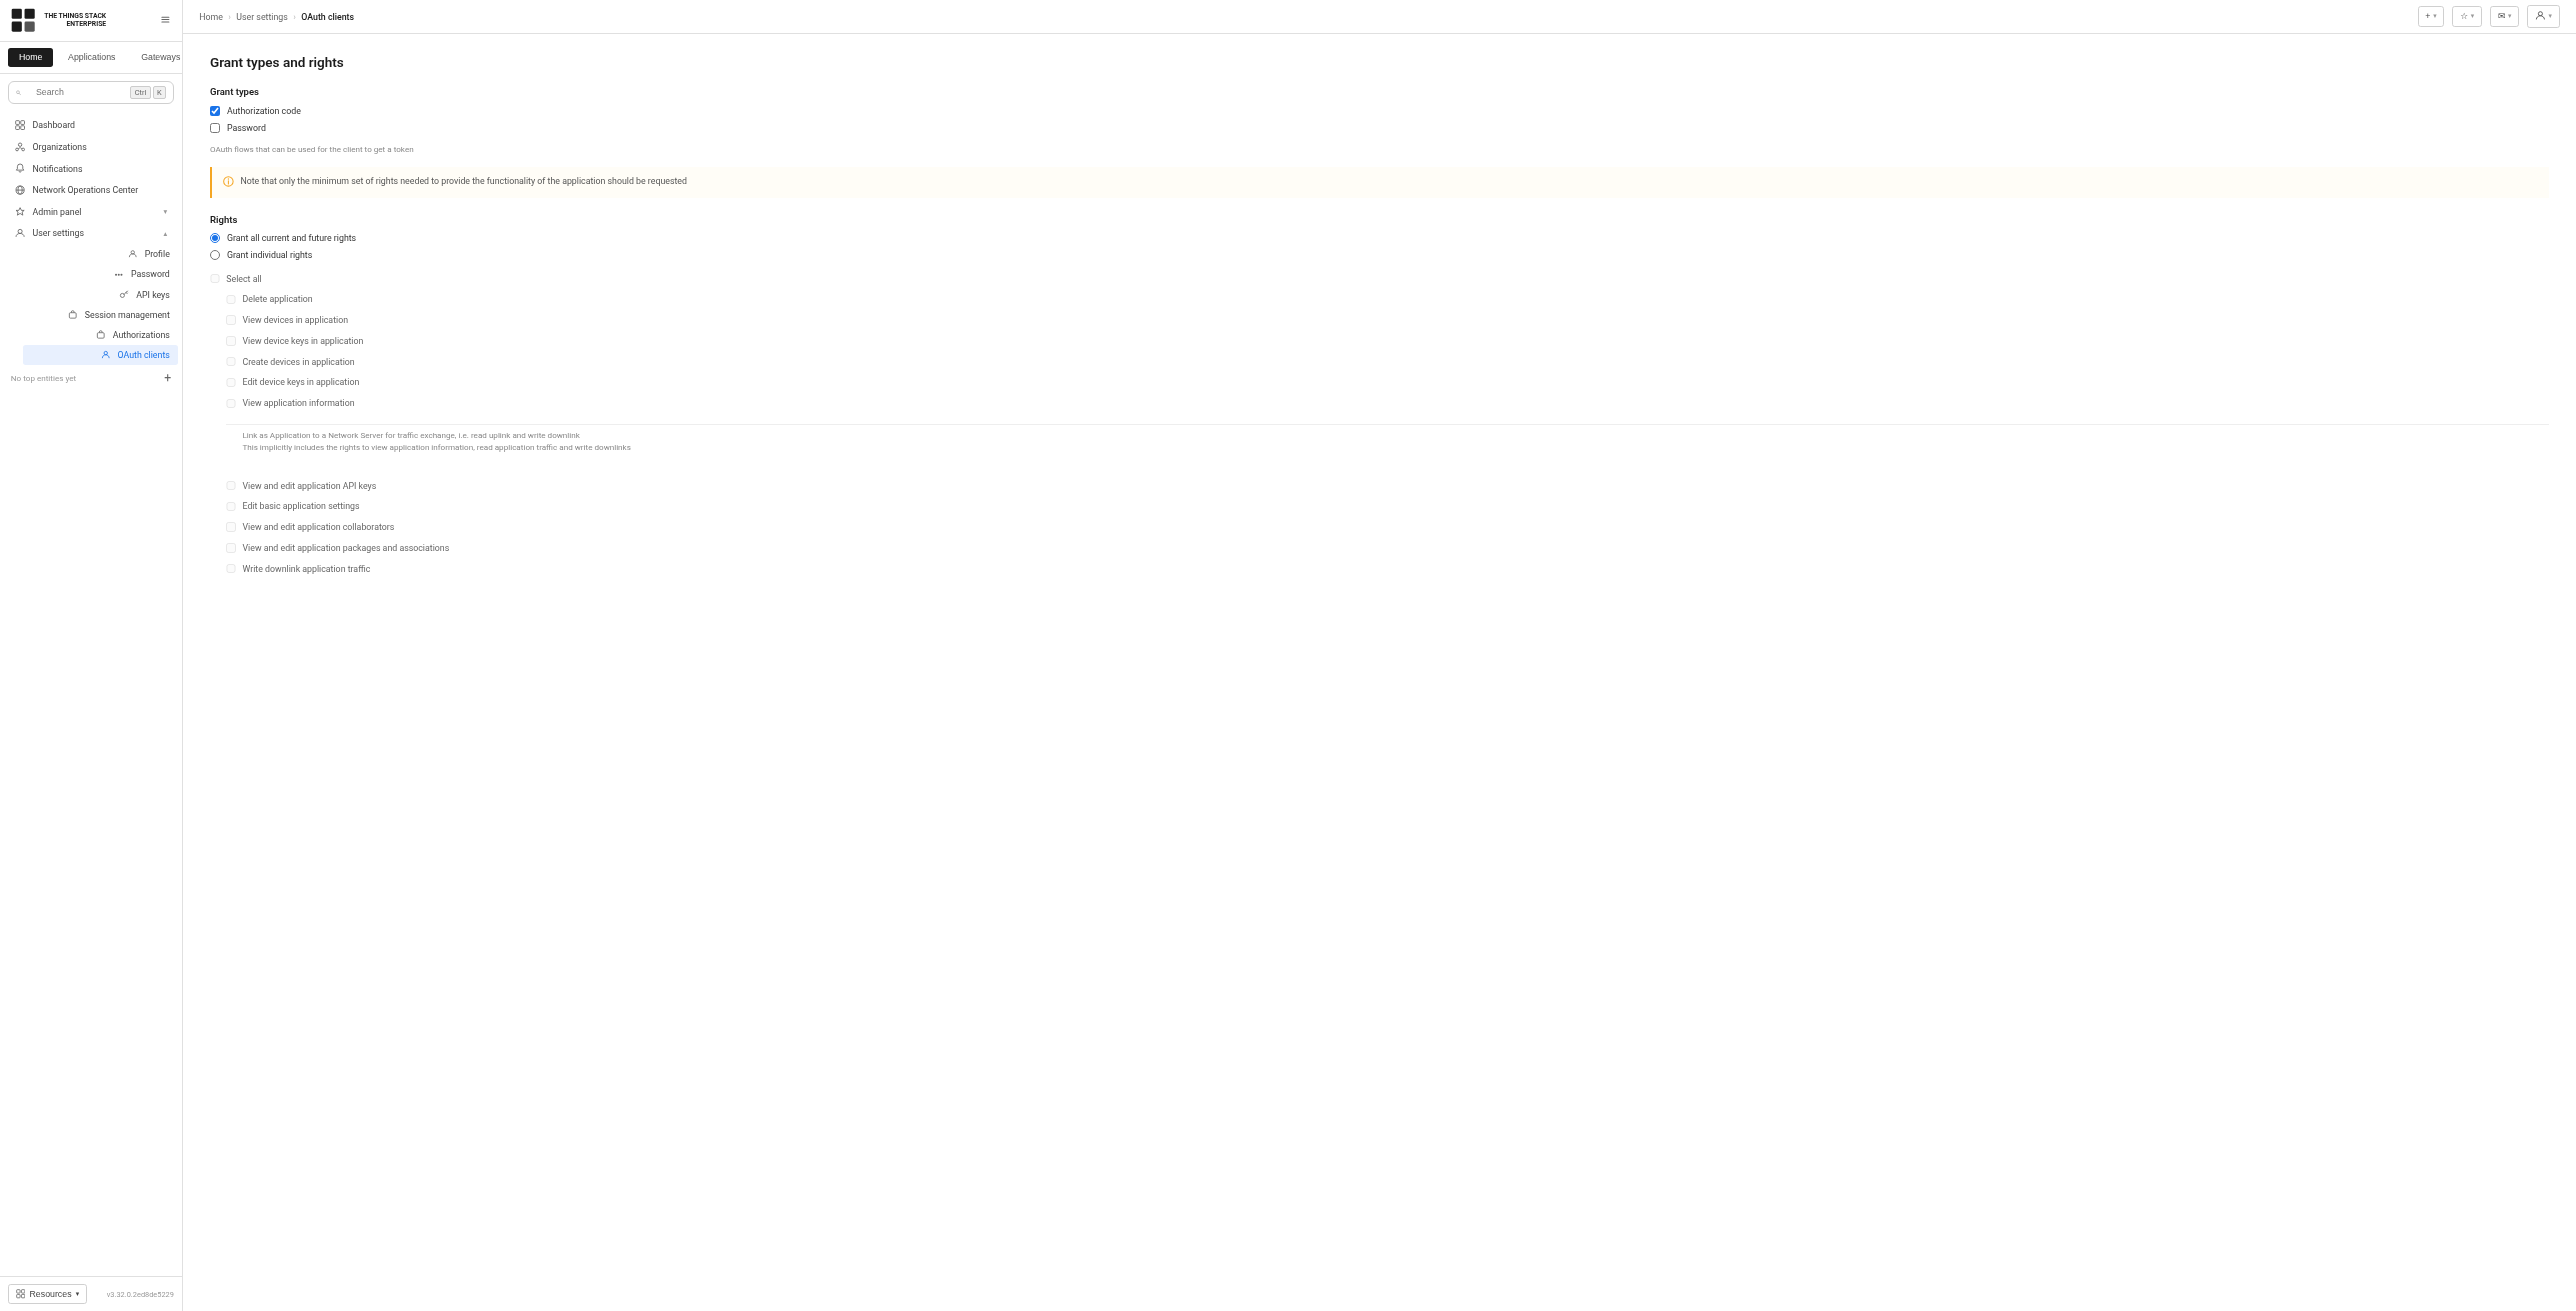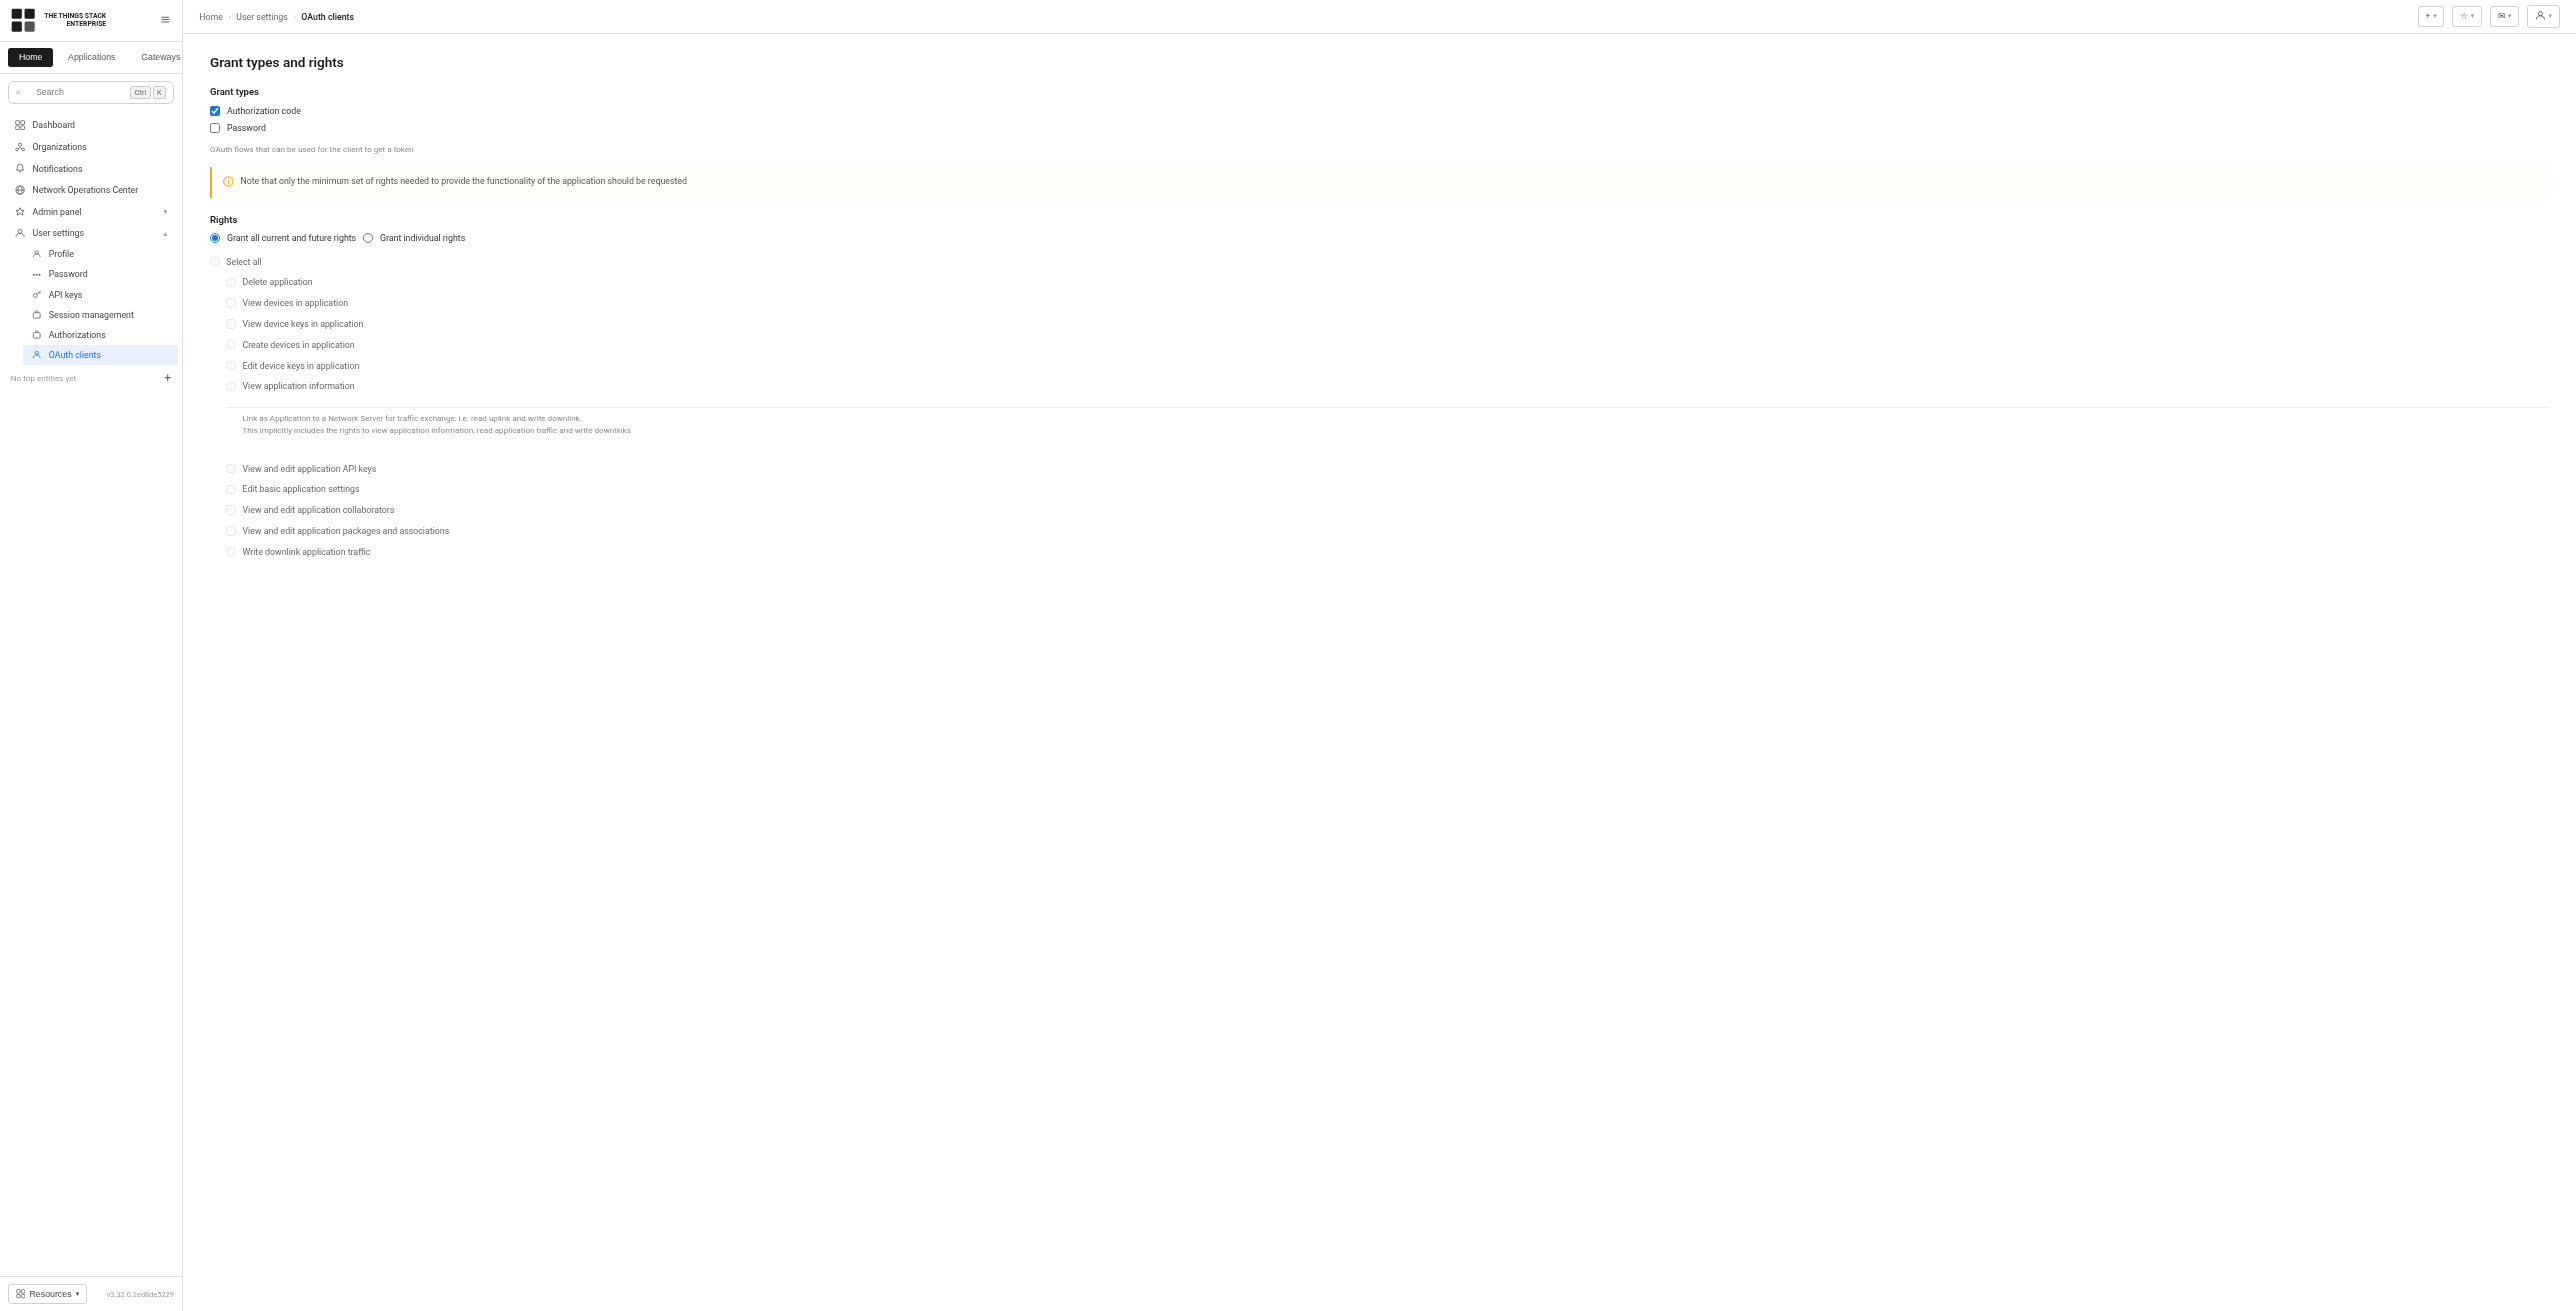--- a/index.html
+++ b/index.html
@@ -18,21 +18,21 @@
     .search-bar input { border: none; outline: none; font-size: 8.8px; width: 100%; color: #666; }
     .search-shortcut { display: flex; gap: 2px; align-items: center; }
     .key-badge { background: #f0f0f0; border: 0.7px solid #ccc; border-radius: 2px; padding: 0.7px 3.4px; font-size: 7.4px; color: #666; }
 
     .sidebar-menu { padding: 4.1px 0; flex: 1; }
     .menu-item { display: flex; align-items: center; gap: 6.8px; padding: 5.4px 10.8px; cursor: pointer; color: #444; font-size: 8.8px; border-radius: 2.7px; margin: 0 4.1px; }
     .menu-item.active { background: #e8f0fe; color: #1a73e8; }
     .menu-item .icon { width: 10.8px; height: 10.8px; display: flex; align-items: center; justify-content: center; font-size: 9.5px; color: #666; flex-shrink: 0; }
     .menu-item.active .icon { color: #1a73e8; }
     .submenu { padding-left: 19px; }
-    .submenu .menu-item { padding: 4.7px 8.1px; font-size: 8.8px; }
+    .submenu .menu-item { padding: 4.7px 8.1px; font-size: 8.8px; justify-content: flex-end; }
 
     .chevron { margin-left: auto; font-size: 7.4px; color: #999; }
 
     .sidebar-footer { padding: 6.8px 8.1px; border-top: 0.7px solid #e0e0e0; display: flex; justify-content: space-between; align-items: center; }
     .resources-btn { display: flex; align-items: center; gap: 4.1px; font-size: 8.8px; color: #444; cursor: pointer; border: none; background: none; padding: 4.1px 6.8px; border-radius: 2.7px; border: 0.7px solid #d0d0d0; }
     .version-text { font-size: 7.4px; color: #999; }
 
     .no-top-entities { padding: 5.4px 10.8px; color: #999; font-size: 8.1px; display: flex; align-items: center; justify-content: space-between; }
 
     
@@ -60,21 +60,21 @@
     .checkbox-item input[type="checkbox"] { width: 10.2px; height: 10.2px; cursor: pointer; accent-color: #1a73e8; }
     .checkbox-item input[type="radio"] { width: 10.2px; height: 10.2px; cursor: pointer; accent-color: #1a73e8; }
 
     .helper-text { font-size: 8.1px; color: #888; margin-bottom: 13.5px; }
 
     .info-banner { border-left: 2px solid #f5a623; padding: 8.1px 10.8px; background: #fffdf7; margin-bottom: 16.2px; display: flex; align-items: flex-start; gap: 6.8px; }
     .info-icon { color: #f5a623; font-size: 10.8px; margin-top: 0.7px; }
     .info-text { font-size: 8.8px; color: #555; line-height: 1.5; }
 
     .rights-section { margin-top: 13.5px; }
-    .radio-group { display: flex; gap: 6.8px; margin-bottom: 10.8px; }
+    .radio-group { display: flex; flex-direction: column; gap: 6.8px; margin-bottom: 10.8px; }
 
     .individual-rights { margin-top: 6.8px; display: flex; flex-direction: column; gap: 5.4px; padding-left: 0; }
     .right-item { display: flex; align-items: center; gap: 6.8px; font-size: 8.8px; color: #666; padding: 2.7px 0; }
     .right-item input[type="checkbox"] { width: 9.5px; height: 9.5px; cursor: pointer; margin-left: 16.2px; accent-color: #1a73e8; }
 
     .right-group { margin-bottom: 10.8px; }
     .right-group-text { font-size: 8.1px; color: #888; margin-left: 16.2px; margin-bottom: 5.4px; padding: 4.1px 0; border-top: 0.7px solid #eee; }
 
     .disabled-checkbox { opacity: 0.5; }
   </style>

